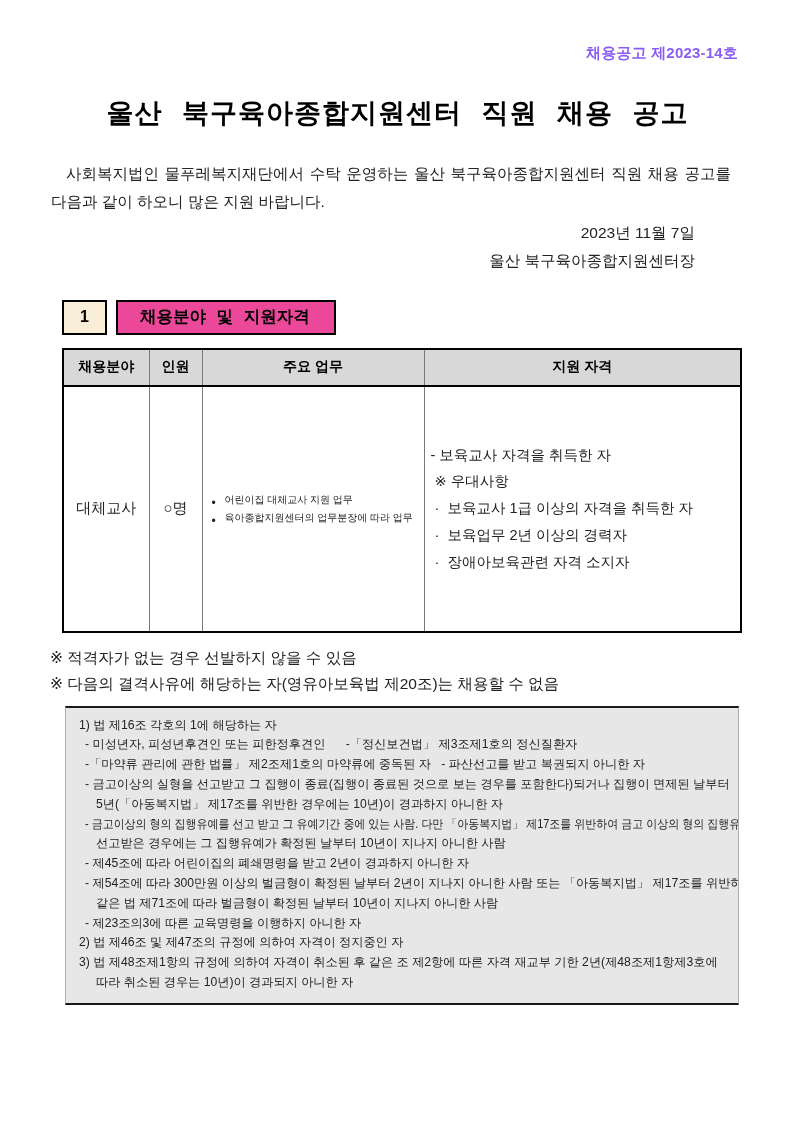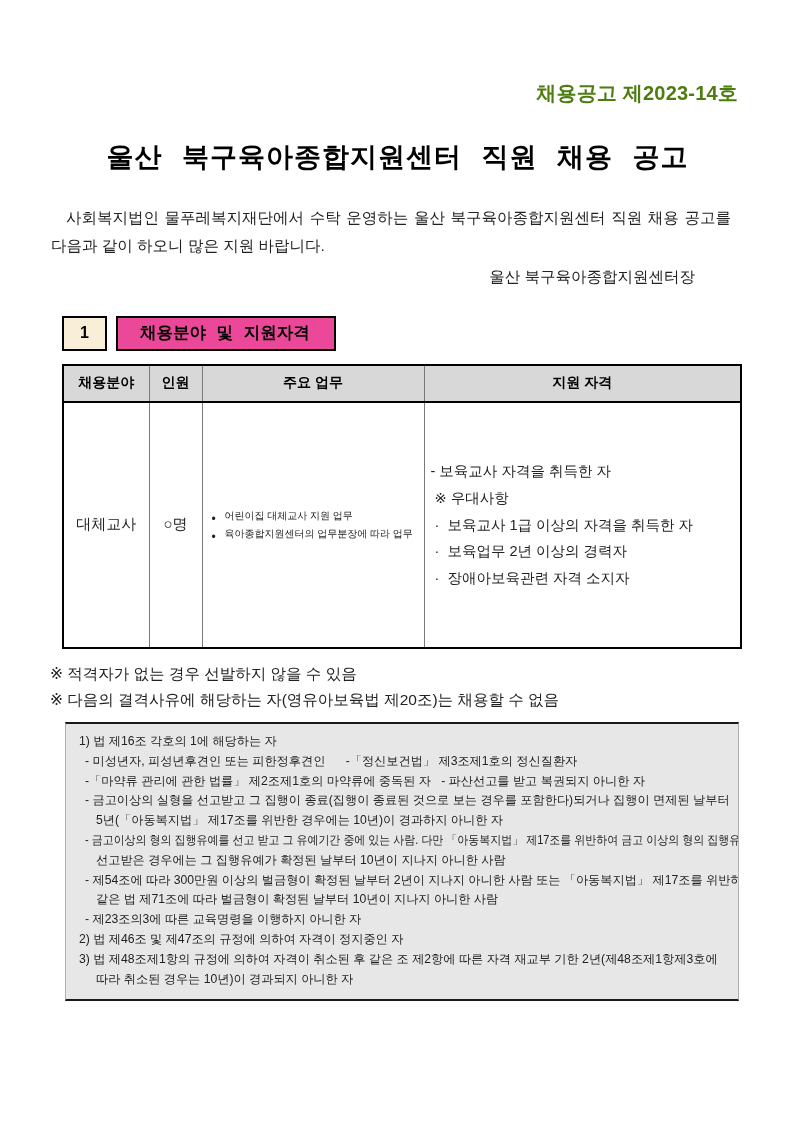--- a/index.html
+++ b/index.html
@@ -1,22 +1,22 @@
 <!DOCTYPE html>
 <html lang="ko" style="--header-bg: #d8d8d8; --box-bg: #e7e7e7; --badge-bg: #f9efd8;"><head>
 <meta charset="utf-8">
 <style>
   html,body {margin:0; padding:0; background:#fff;}
   .page {
     width:795px; height:1124px; background:#fff; position:relative; overflow:hidden;
     font-family:"Liberation Sans","DejaVu Sans",sans-serif; color:#1b1b1b;
   }
   .doc-no {
-    padding-top:80px; padding-right:57px; text-align:right;
-    font-weight:bold; font-size:20px; color:#4d7c0f; letter-spacing:0.2px;
+    padding-top:44px; padding-right:57px; text-align:right;
+    font-weight:bold; font-size:15px; color:#8b5cf6; letter-spacing:0.2px;
   }
   .title {
     margin:32px 0 0; text-align:center; font-size:27px; font-weight:bold;
     letter-spacing:1px; word-spacing:11px; color:#000;
   }
   .intro {
     margin:29px 64px 0 51px; font-size:15.5px; line-height:1.82;
     text-align:justify; text-indent:15px; word-break:keep-all; color:#222;
   }
   .date-block {margin:3px 100px 0 0; text-align:right; font-size:15.5px; line-height:1.78; color:#222;}
@@ -66,20 +66,21 @@
 
 <div class="page">
 
   <div class="doc-no">채용공고 제2023-14호</div>
 
   <h1 class="title">울산 북구육아종합지원센터 직원 채용 공고</h1>
 
   <p class="intro">사회복지법인 물푸레복지재단에서 수탁 운영하는 울산 북구육아종합지원센터 직원 채용 공고를 다음과 같이 하오니 많은 지원 바랍니다.</p>
 
   <div class="date-block">
+    <div>2023년 11월 7일</div>
     <div>울산 북구육아종합지원센터장</div>
   </div>
 
   <div class="section-header">
     <div class="badge">1</div>
     <div class="sec-title">채용분야 및 지원자격</div>
   </div>
 
   <table class="recruit">
     <colgroup>
@@ -125,20 +126,21 @@
   </div>
 
   <div class="dq-box">
     <div class="dq-line indent-0">1) 법 제16조 각호의 1에 해당하는 자</div>
       <div class="dq-line indent-1">- 미성년자, 피성년후견인 또는 피한정후견인      -「정신보건법」 제3조제1호의 정신질환자</div>
       <div class="dq-line indent-1">-「마약류 관리에 관한 법률」 제2조제1호의 마약류에 중독된 자   - 파산선고를 받고 복권되지 아니한 자</div>
       <div class="dq-line indent-1">- 금고이상의 실형을 선고받고 그 집행이 종료(집행이 종료된 것으로 보는 경우를 포함한다)되거나 집행이 면제된 날부터</div>
       <div class="dq-line indent-2">5년(「아동복지법」 제17조를 위반한 경우에는 10년)이 경과하지 아니한 자</div>
       <div class="dq-line indent-1 condensed">- 금고이상의 형의 집행유예를 선고 받고 그 유예기간 중에 있는 사람. 다만 「아동복지법」 제17조를 위반하여 금고 이상의 형의 집행유예를</div>
       <div class="dq-line indent-2">선고받은 경우에는 그 집행유예가 확정된 날부터 10년이 지나지 아니한 사람</div>
+      <div class="dq-line indent-1">- 제45조에 따라 어린이집의 폐쇄명령을 받고 2년이 경과하지 아니한 자</div>
       <div class="dq-line indent-1">- 제54조에 따라 300만원 이상의 벌금형이 확정된 날부터 2년이 지나지 아니한 사람 또는 「아동복지법」 제17조를 위반하여</div>
       <div class="dq-line indent-2">같은 법 제71조에 따라 벌금형이 확정된 날부터 10년이 지나지 아니한 사람</div>
       <div class="dq-line indent-1">- 제23조의3에 따른 교육명령을 이행하지 아니한 자</div>
       <div class="dq-line indent-0">2) 법 제46조 및 제47조의 규정에 의하여 자격이 정지중인 자</div>
       <div class="dq-line indent-0">3) 법 제48조제1항의 규정에 의하여 자격이 취소된 후 같은 조 제2항에 따른 자격 재교부 기한 2년(제48조제1항제3호에</div>
       <div class="dq-line indent-2">따라 취소된 경우는 10년)이 경과되지 아니한 자</div>
   </div>
 
 </div>
 

